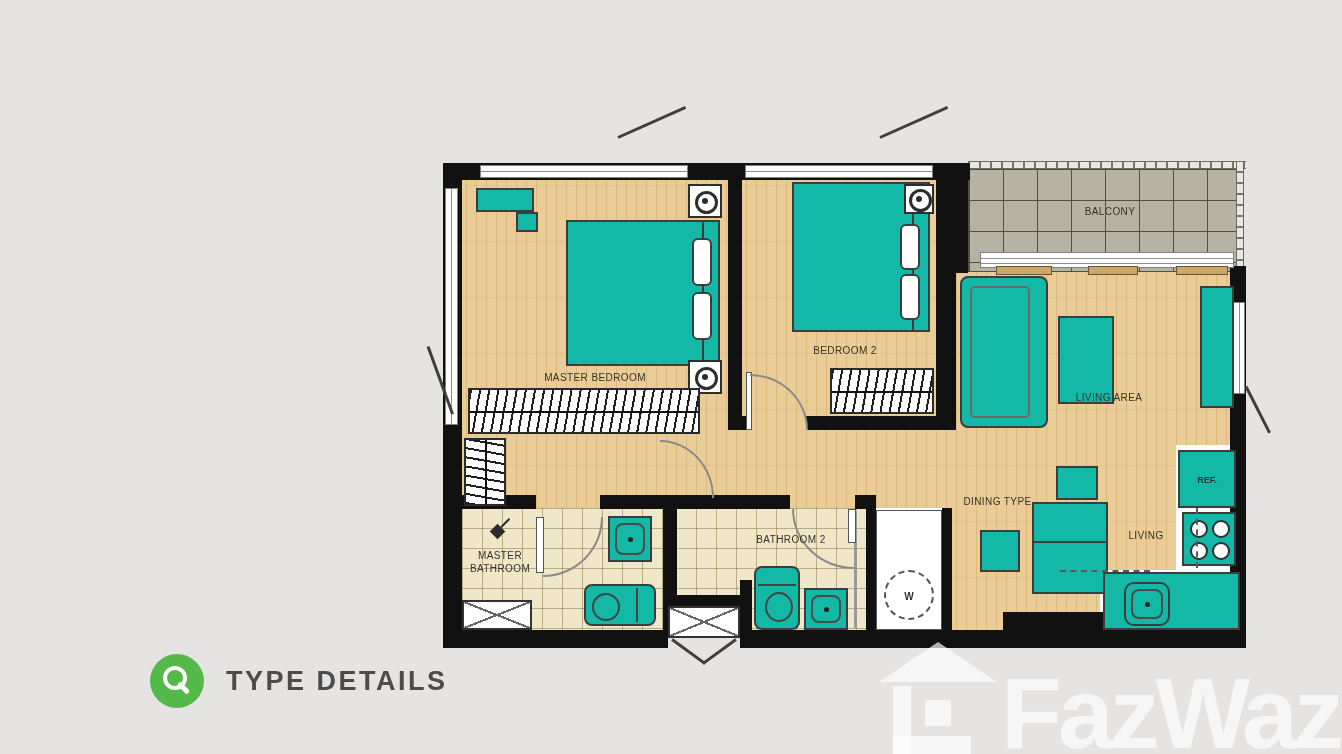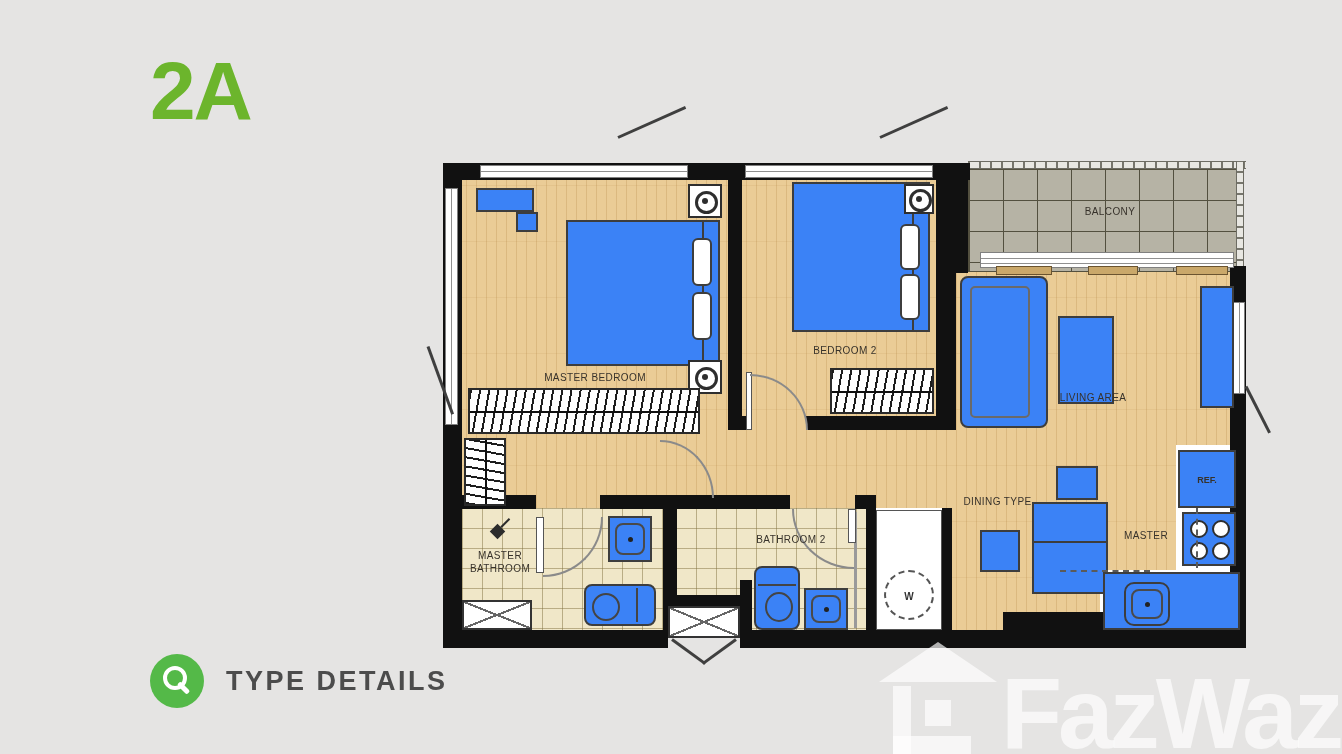--- a/index.html
+++ b/index.html
@@ -31,21 +31,21 @@
   .rail-v{background:repeating-linear-gradient(0deg,#76756c 0 2px,#e8e7e2 2px 11px);border-left:1px solid #6d6c63;border-right:1px solid #6d6c63;}
   .win-h{background:#fff;border:1px solid #808080;
         background-image:linear-gradient(#909090,#909090);background-size:100% 1px;background-position:center;background-repeat:no-repeat;}
   .win-v{background:#fff;border:1px solid #808080;
         background-image:linear-gradient(#909090,#909090);background-size:1px 100%;background-position:center;background-repeat:no-repeat;}
   .slider{background:#fff;border:1px solid #808080;
         background-image:linear-gradient(#909090,#909090),linear-gradient(#909090,#909090);
         background-size:100% 1px,100% 1px;background-position:0 5px,0 10px;background-repeat:no-repeat;}
   .owp{height:3px;background:#3f3f3f;transform-origin:left center;}
 
-  .furn{background:#3b82f6;border:2px solid #3d3d3d;}
+  .furn{background:#14b8a6;border:2px solid #3d3d3d;}
   .bed::after{content:"";position:absolute;top:0;bottom:0;right:14px;width:2px;background:#3d3d3d;}
   .pillow{background:#fff;border:2px solid #3d3d3d;border-radius:6px;}
   .ac{background:#fff;border:2px solid #2e2e2e;}
   .ac::before{content:"";position:absolute;left:50%;top:50%;width:17px;height:17px;margin:-10px 0 0 -10px;border:3px solid #2e2e2e;border-radius:50%;}
   .ac::after{content:"";position:absolute;left:50%;top:50%;width:6px;height:6px;margin:-3px 0 0 -3px;background:#2e2e2e;border-radius:50%;}
   .hang-h{background-color:#fff;border:2px solid #2a2a2a;
         background-image:repeating-linear-gradient(100deg,#1d1d1d 0 2px,transparent 2px 9px);}
   .hang-h::after{content:"";position:absolute;left:0;right:0;top:50%;height:2px;background:#111;}
   .hang-v{background-color:#fff;border:2px solid #2a2a2a;
         background-image:repeating-linear-gradient(10deg,#1d1d1d 0 2px,transparent 2px 9px);}
@@ -97,21 +97,20 @@
   .wm-b3{position:absolute;left:46px;top:58px;width:26px;height:26px;background:rgba(255,255,255,.68);}
   .wm-txt{font-size:100px;font-weight:800;line-height:.82;letter-spacing:-4px;}
 </style>
 </head>
 <body>
 
 <div id="stage">
 
   <div class="abs hdr">
     <div class="hdr-line1">
-      <span class="hdr-code">2A</span>
     </div>
   </div>
 
   <div class="abs plan">
 
     <div class="abs wood" style="left:16px;top:36px;width:784px;height:458px;"></div>
     <div class="abs balc" style="left:528px;top:28px;width:270px;height:104px;"></div>
     <div class="abs rail-h" style="left:528px;top:21px;width:278px;height:8px;"></div>
     <div class="abs rail-v" style="left:796px;top:21px;width:8px;height:111px;"></div>
     <div class="abs btile" style="left:22px;top:368px;width:201px;height:122px;"></div>
@@ -212,23 +211,23 @@
       <div class="w-lab">W</div>
     </div>
 
     <div class="abs cross" style="left:228px;top:466px;width:72px;height:32px;"></div>
     <div class="abs owp" style="left:232px;top:498px;width:41px;transform:rotate(36deg);"></div>
     <div class="abs owp" style="left:296px;top:498px;width:41px;transform:rotate(144deg);"></div>
 
     <div class="abs rlabel" style="left:90px;top:232px;width:130px;">MASTER BEDROOM</div>
     <div class="abs rlabel" style="left:355px;top:205px;width:100px;">BEDROOM 2</div>
     <div class="abs rlabel" style="left:600px;top:66px;width:140px;">BALCONY</div>
-    <div class="abs rlabel" style="left:588px;top:252px;width:130px;">LIVING AREA</div>
+    <div class="abs rlabel" style="left:604px;top:252px;width:130px;">LIVING AREA</div>
     <div class="abs rlabel" style="left:495px;top:356px;width:125px;">DINING TYPE</div>
-    <div class="abs rlabel" style="left:666px;top:390px;width:80px;">MASTER</div>
+    <div class="abs rlabel" style="left:666px;top:390px;width:80px;">LIVING</div>
     <div class="abs rlabel" style="left:18px;top:410px;width:84px;">MASTER BATHROOM</div>
     <div class="abs rlabel" style="left:288px;top:394px;width:126px;">BATHROOM 2</div>
   </div>
 
   <div class="abs more">
     <div class="more-circ"></div>
     <div class="more-txt">TYPE DETAILS</div>
   </div>
 
   <div class="abs wm">

